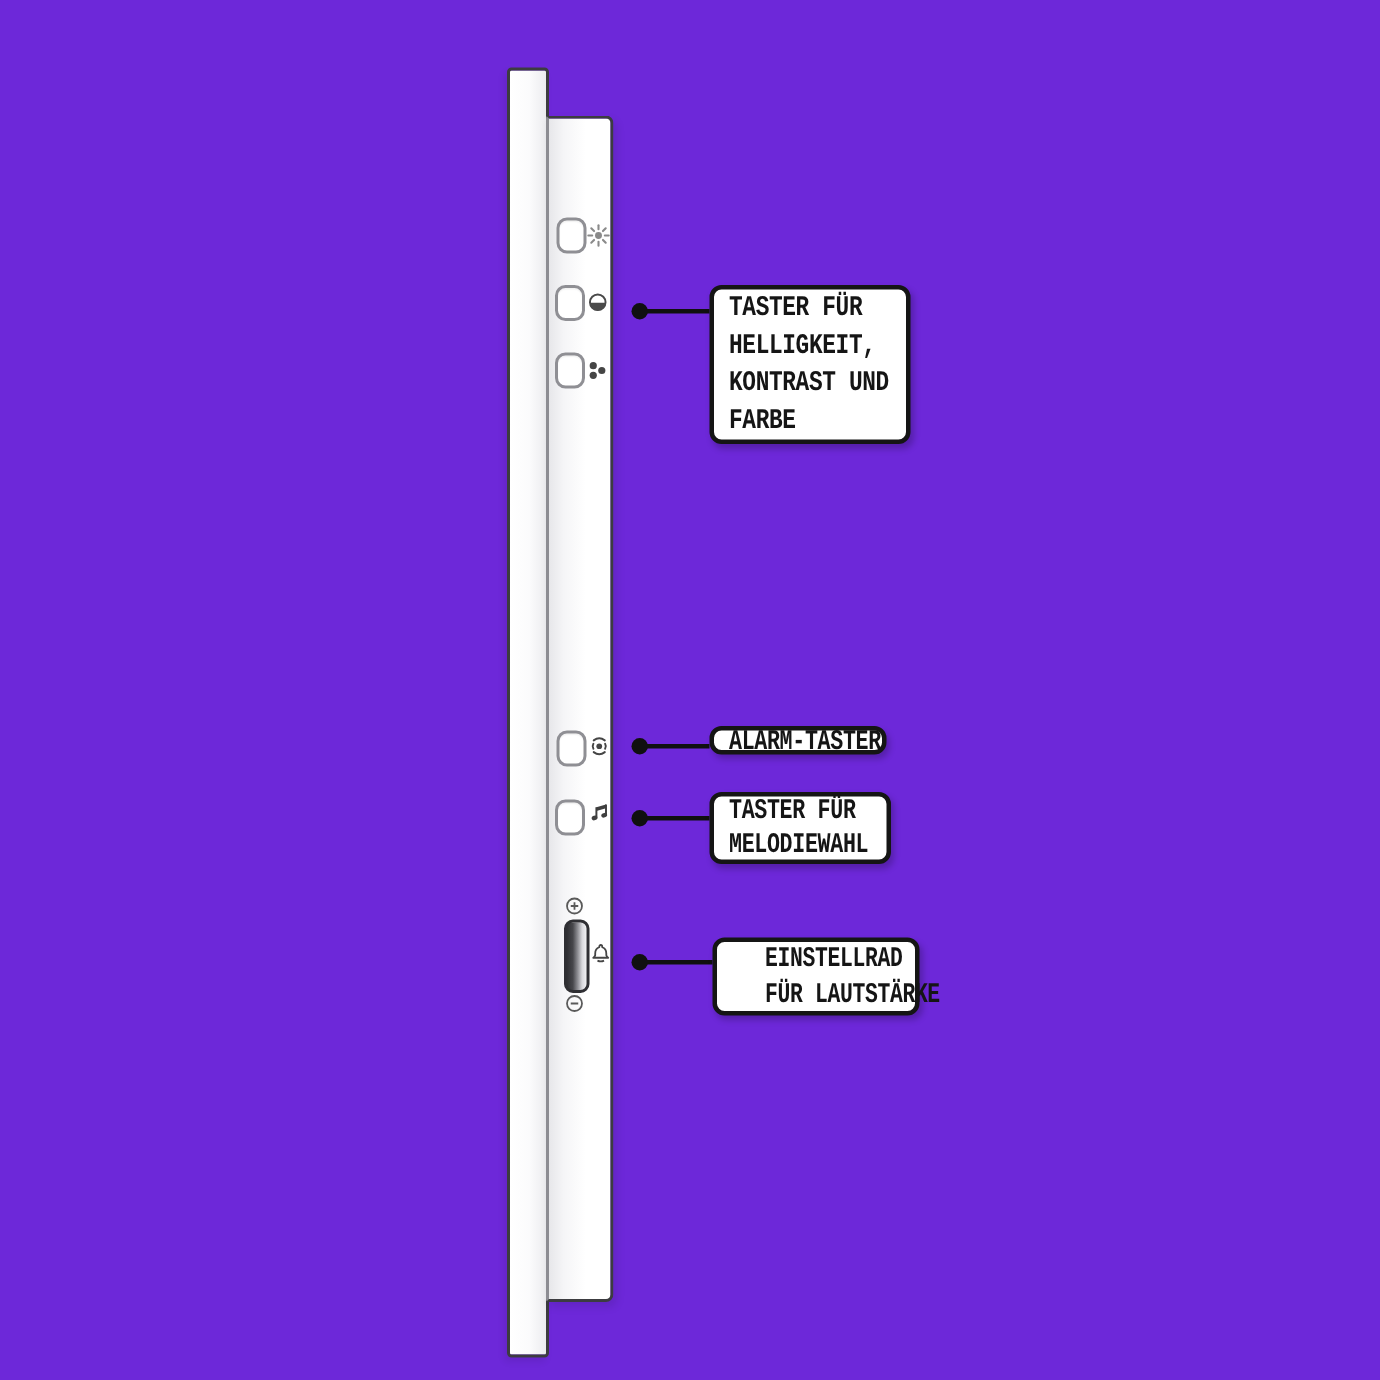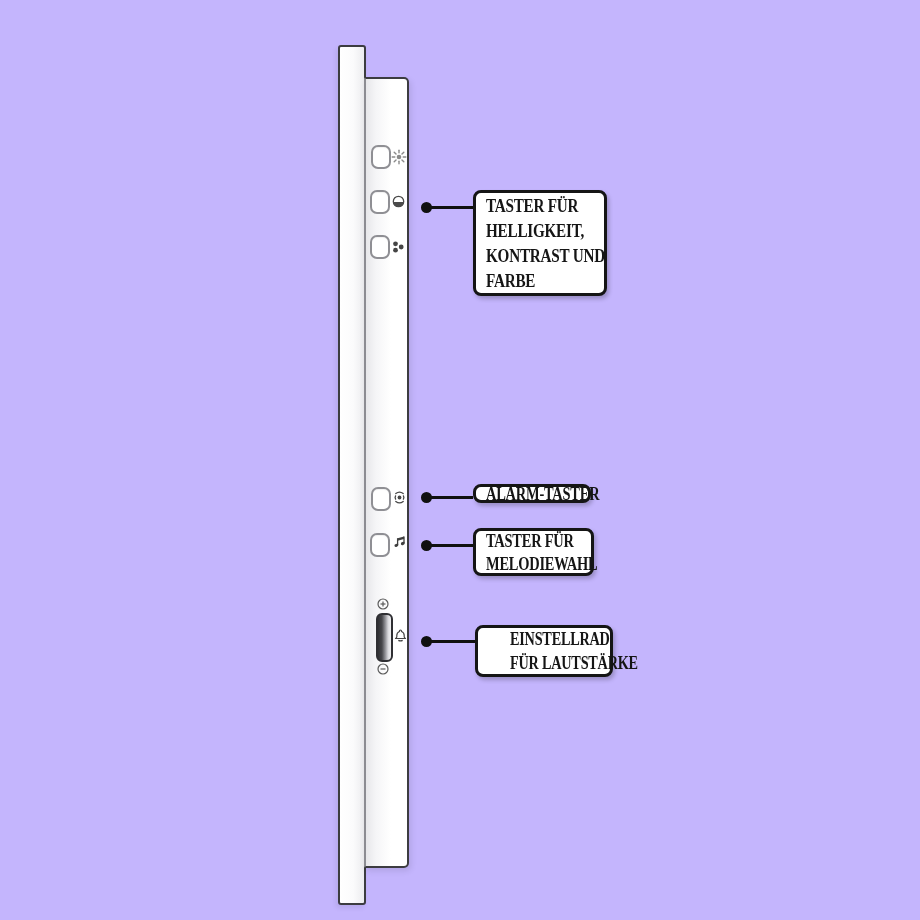--- a/index.html
+++ b/index.html
@@ -1,18 +1,18 @@
 <!DOCTYPE html>
 <html><head>
 <meta charset="utf-8">
 <style>
   html,body{margin:0;padding:0;background:#ffffff;}
   .stage{
-    position:relative;width:920px;height:920px;background:#c4b5fd;overflow:hidden;
-    font-family:Liberation Serif, serif;
+    position:relative;width:920px;height:920px;background:#6d28d9;overflow:hidden;
+    font-family:Liberation Mono, monospace;
   }
   
   .side-strip{
     position:absolute;left:338px;top:45px;width:28px;height:860px;box-sizing:border-box;
     border:2px solid #3c3c40;border-radius:3px;
     background:linear-gradient(90deg,#ffffff 0%,#fbfbfc 55%,#ececef 100%);
     box-shadow:-2px 3px 5px rgba(0,0,0,0.08);
   }
   .front-panel{
     position:absolute;left:364px;top:77px;width:45px;height:791px;box-sizing:border-box;

